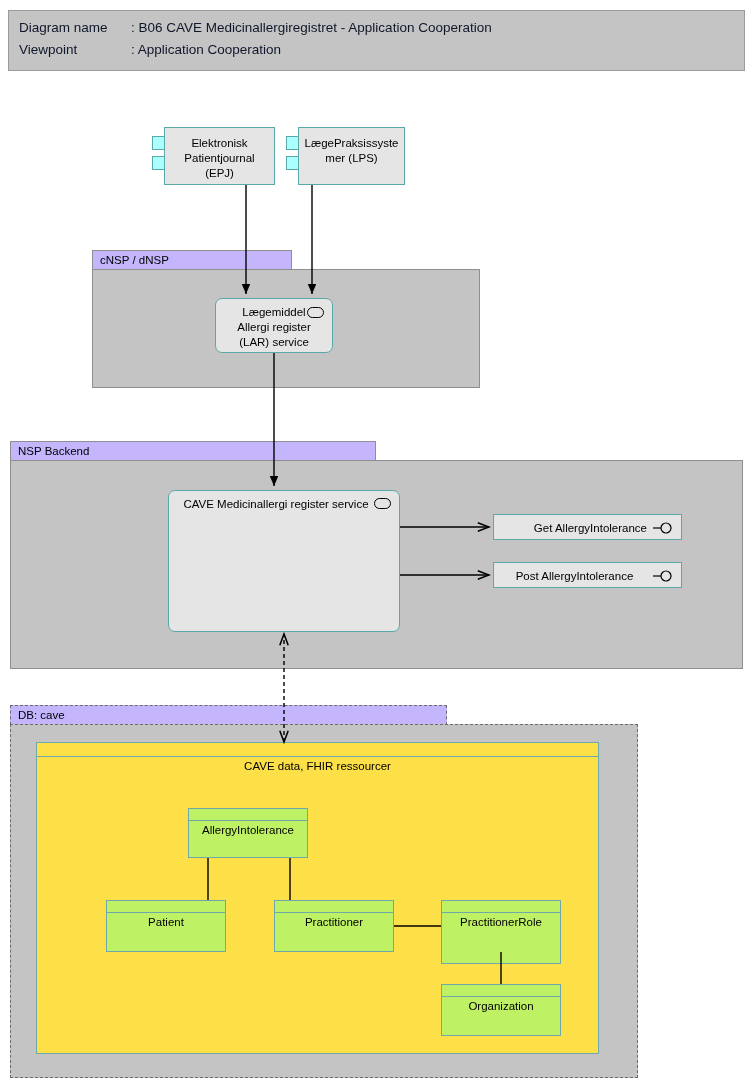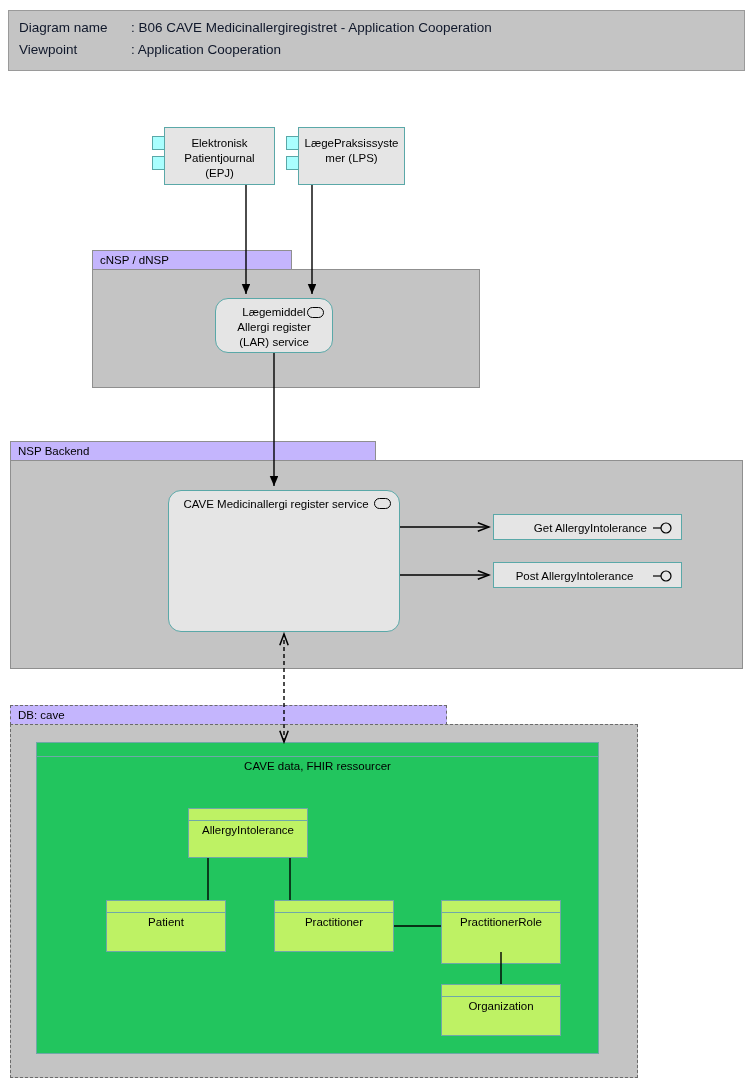--- a/index.html
+++ b/index.html
@@ -77,21 +77,21 @@
   }
 
   
   .node {
     position: absolute;
     box-sizing: border-box;
     background: #e5e5e5;
     border: 1px solid #5aa8a8;
     color: #000000;
   }
-  .node.rounded { border-radius: 13px; }
+  .node.rounded { border-radius: 7px; }
 
   .node-label {
     position: absolute;
     left: 0;
     right: 0;
     text-align: center;
     font-size: 11.5px;
     line-height: 15px;
     color: #000000;
     white-space: pre-line;
@@ -149,21 +149,21 @@
     text-align: center;
     font-size: 11.5px;
     color: #000000;
     white-space: nowrap;
   }
 
   
   .container-box {
     position: absolute;
     box-sizing: border-box;
-    background: #22c55e;
+    background: #fde047;
     border: 1px solid #6fa8a8;
   }
   .container-strip {
     position: absolute;
     left: 0; top: 0; right: 0;
     height: 14px;
     border-bottom: 1px solid #6fa8a8;
     box-sizing: border-box;
   }
   .container-title {

